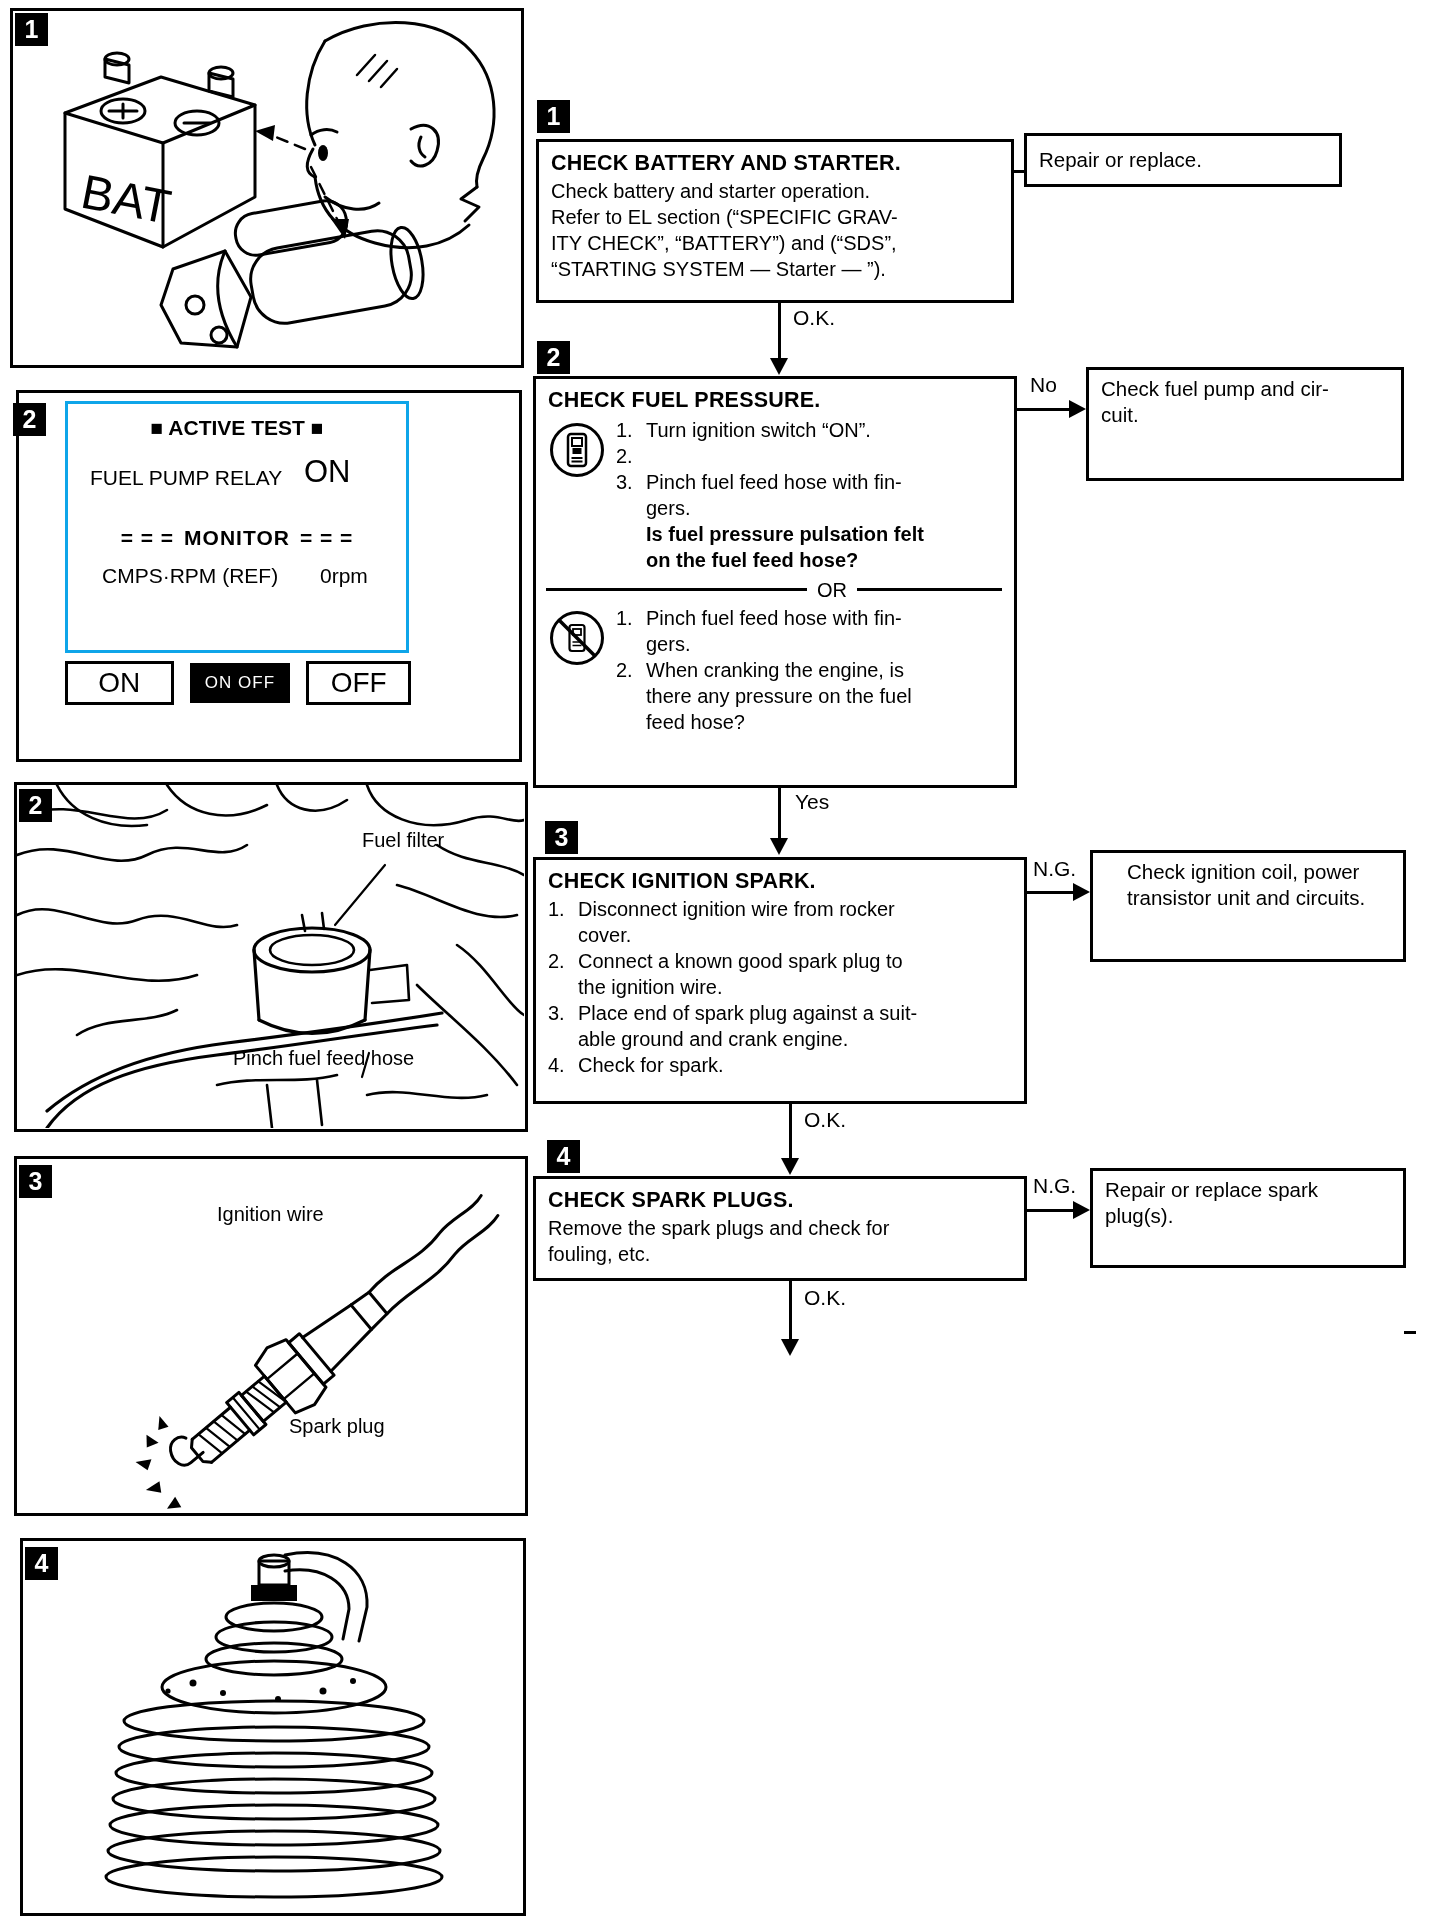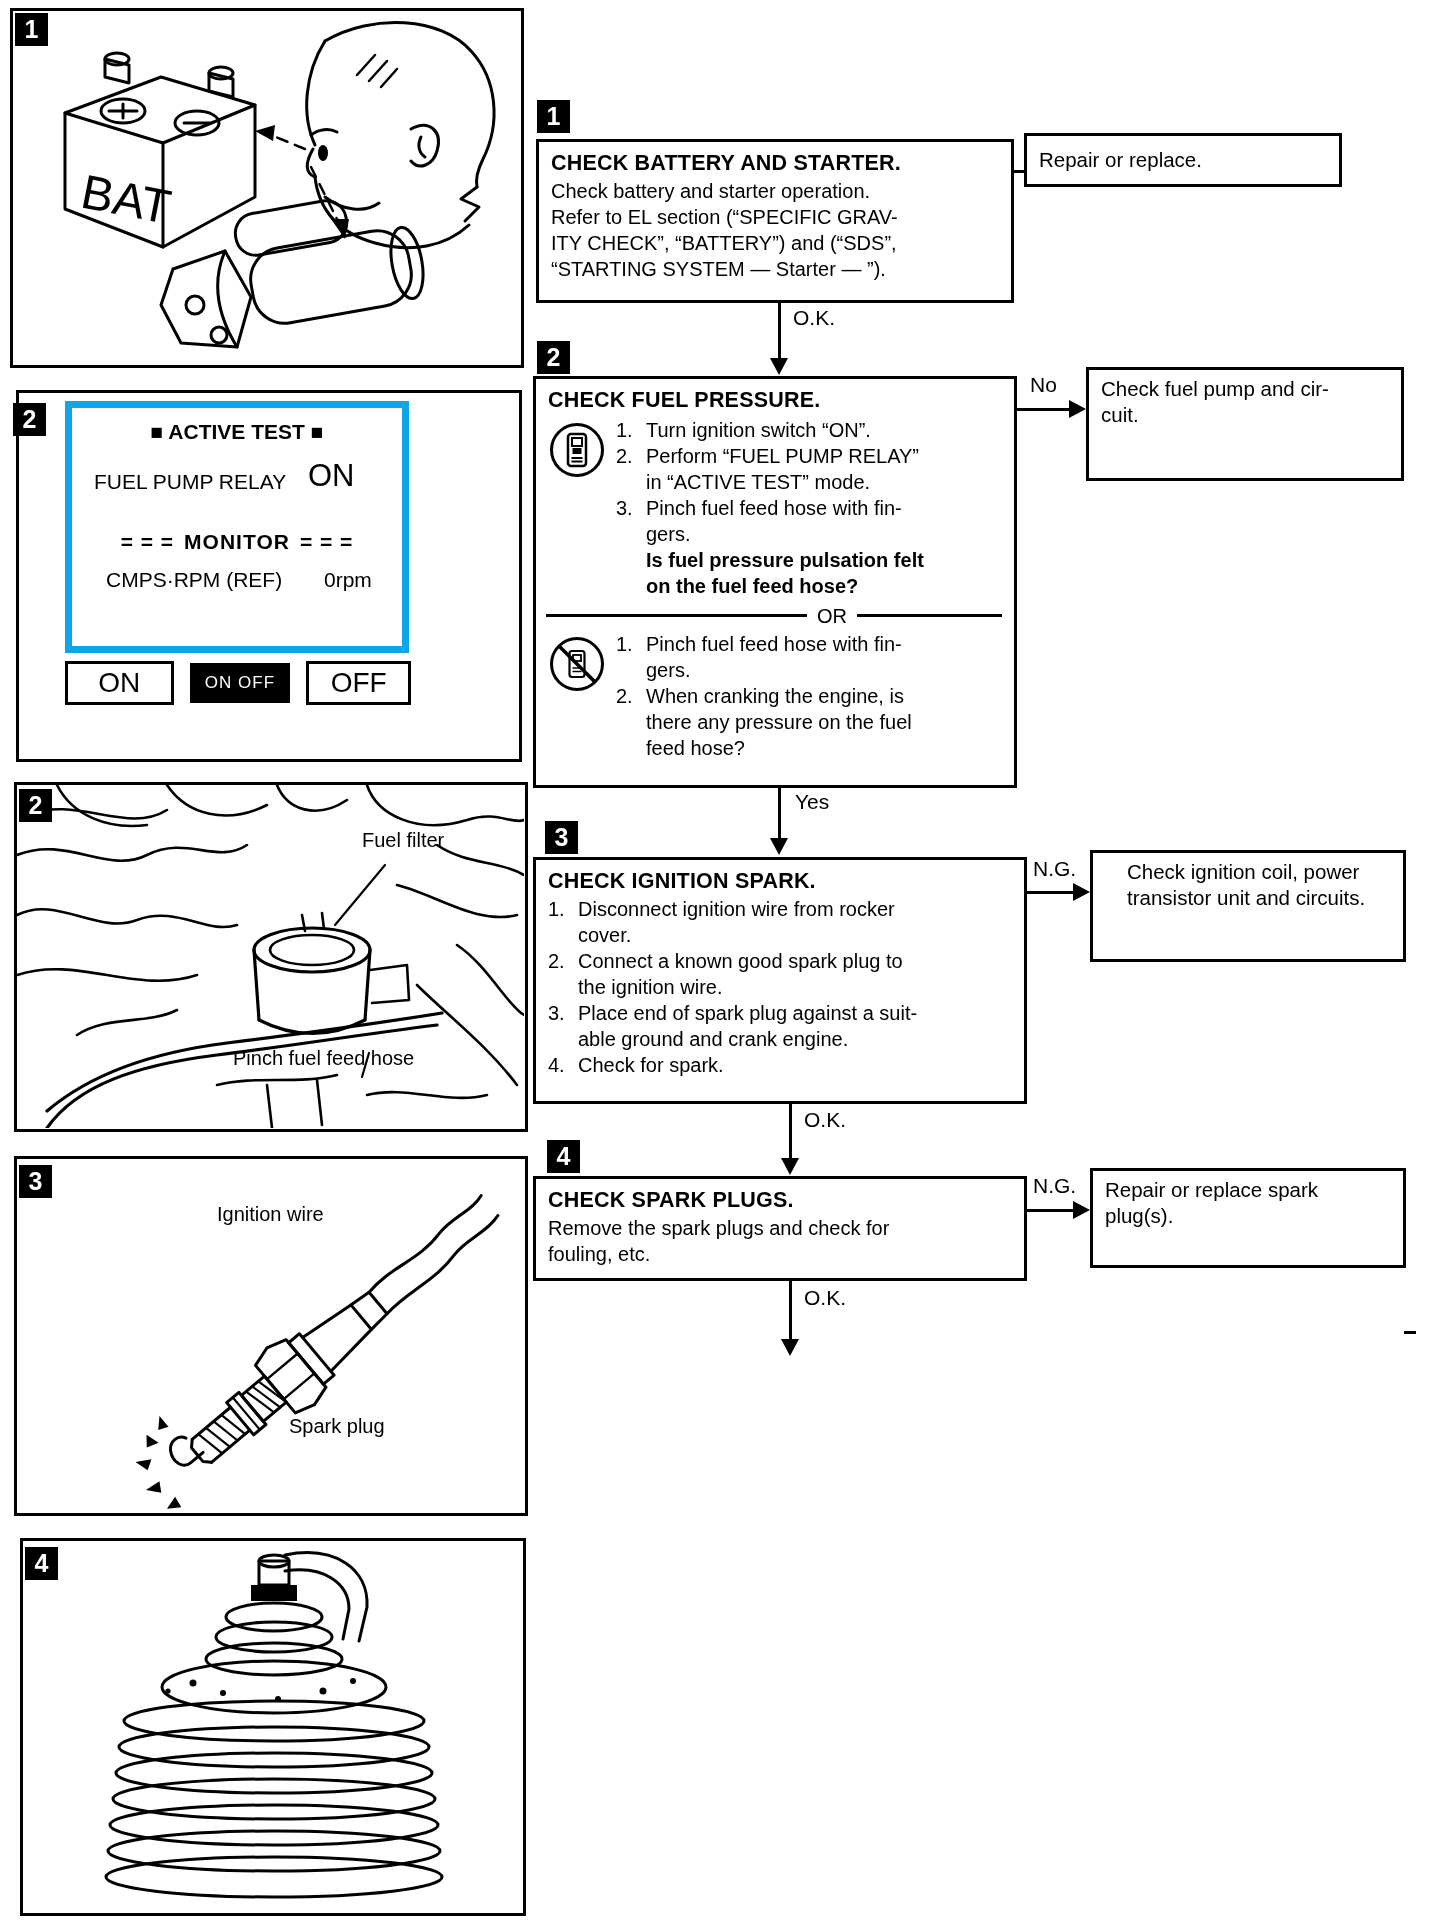--- a/index.html
+++ b/index.html
@@ -6,21 +6,21 @@
   .page{position:relative;width:1456px;height:1922px;background:#fff;color:#000;
         font-family:"Liberation Sans",sans-serif;overflow:hidden;}
   .abs{position:absolute;}
   svg{display:block;}
   
   .panel{position:absolute;border:3.5px solid #000;background:#fff;box-sizing:border-box;}
   .badge{position:absolute;width:33px;height:33px;background:#000;color:#fff;
          font-size:25px;font-weight:bold;display:flex;align-items:center;justify-content:center;}
   .figlabel{position:absolute;font-size:20px;white-space:nowrap;}
   
-  .screen{position:absolute;border:7px solid #0ea5e9;box-sizing:border-box;background:#fff;}
+  .screen{position:absolute;border:3px solid #0ea5e9;box-sizing:border-box;background:#fff;}
   .scr-header{position:absolute;left:0;right:0;top:12px;text-align:center;font-weight:bold;font-size:21px;}
   .scr-relay{position:absolute;left:22px;top:62px;font-size:21px;}
   .scr-relay-val{position:absolute;left:236px;top:50px;font-size:31px;}
   .scr-monitor{position:absolute;left:0;right:0;top:122px;display:flex;justify-content:center;gap:10px;
                font-size:21px;font-weight:bold;letter-spacing:1px;}
   .scr-rpm{position:absolute;left:34px;top:160px;font-size:21px;}
   .scr-rpm-val{position:absolute;left:252px;top:160px;font-size:21px;}
   .btnrow{position:absolute;display:flex;gap:16px;}
   .cbtn{border:3px solid #000;height:44px;box-sizing:border-box;display:flex;align-items:center;
         justify-content:center;font-size:28px;background:#fff;}
@@ -250,22 +250,20 @@
         <rect x="24.5" y="27" width="9" height="6" fill="#000" stroke="none"></rect>
         <path d="M23.5,37 L34.5,37 M23.5,40.5 L34.5,40.5" stroke-width="1.8"></path>
       </svg>
       <div class="plist">
         <div class="li">
           <span class="n">1.</span>
           <span class="t">Turn ignition switch “ON”.</span>
         </div>
         <div class="li">
           <span class="n">2.</span>
-          <span class="t">Perform “FUEL PUMP RELAY”
-in “ACTIVE TEST” mode.</span>
         </div>
         <div class="li">
           <span class="n">3.</span>
           <span class="t">Pinch fuel feed hose with fin-
 gers.</span>
         </div>
         <div class="li">
           <span class="n"></span>
           <span class="t bold">Is fuel pressure pulsation felt
 on the fuel feed hose?</span>

